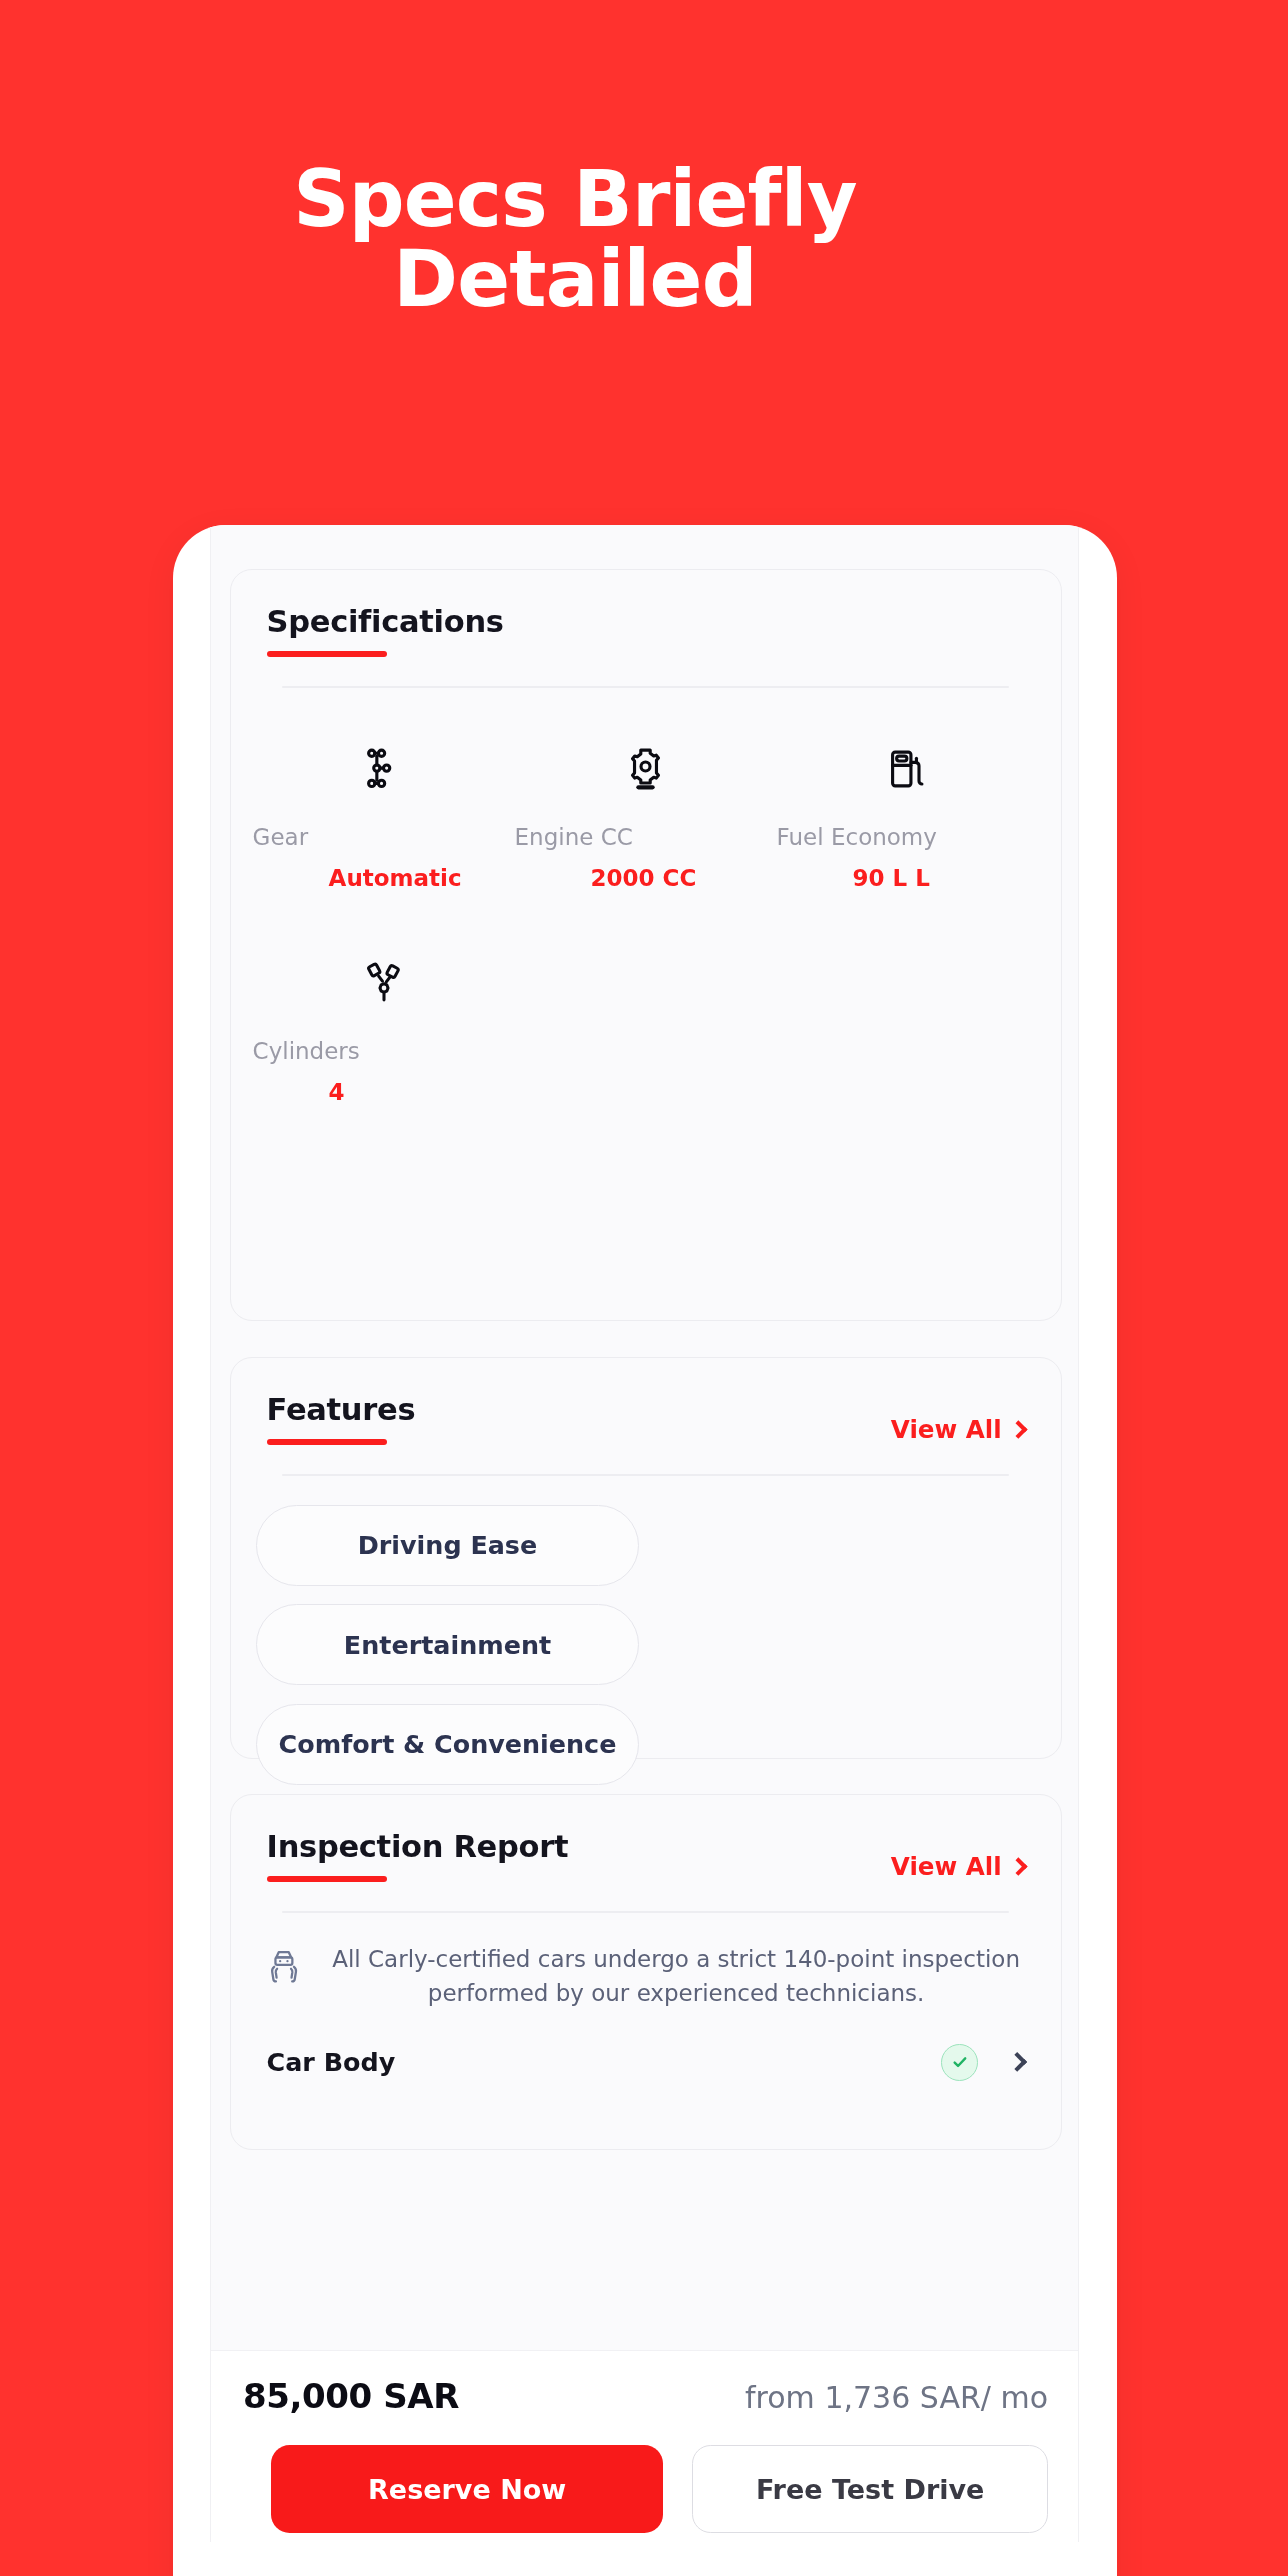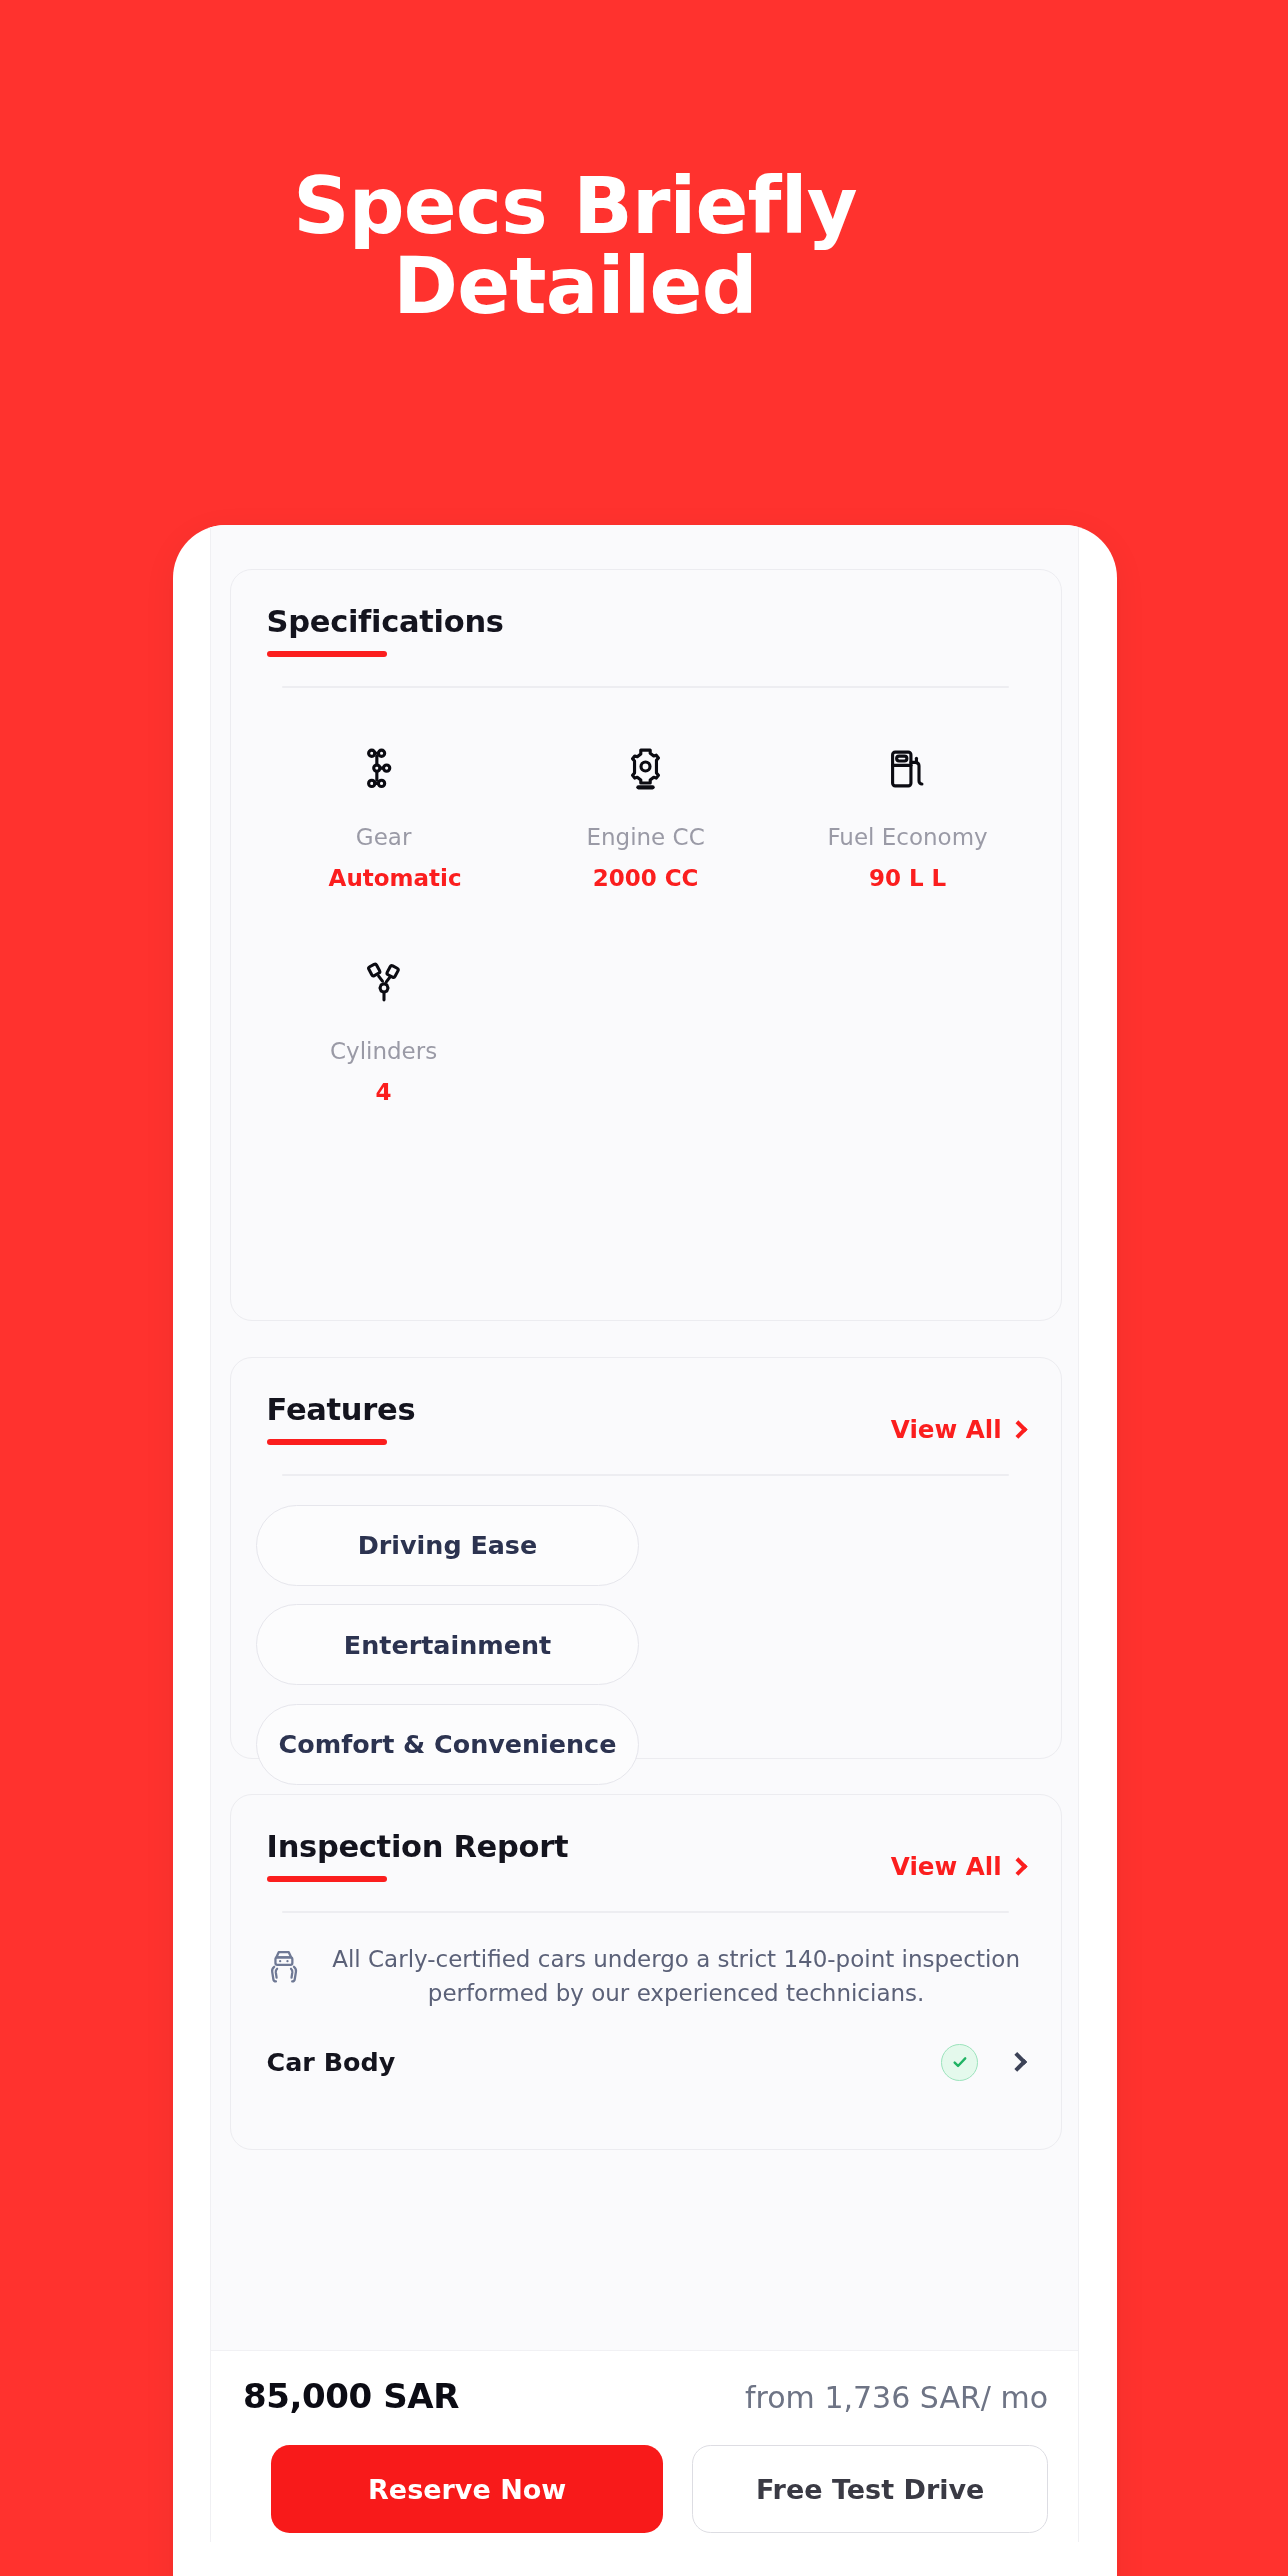--- a/index.html
+++ b/index.html
@@ -12,21 +12,21 @@
 
   body {
     background: #FF322E;
     font-family: "Liberation Sans", sans-serif;
     position: relative;
   }
 
   
   .hero {
     position: absolute;
-    top: 167px;
+    top: 160px;
     left: 0;
     width: 1150px;
     text-align: center;
   }
   .hero-title {
     color: #FFFFFF;
     font-size: 78px;
     line-height: 1.02;
     font-weight: 700;
     letter-spacing: -0.8px;
@@ -137,21 +137,20 @@
     height: 752px;
   }
 
   .spec-grid {
     display: flex;
     flex-wrap: wrap;
     padding: 36px 22px 0 22px;
   }
   .spec-cell {
     width: 33.3333%;
-    text-align: center;
     padding-top: 12px;
     padding-bottom: 44px;
   }
   .spec-icon {
     height: 66px;
     display: flex;
     align-items: center;
     justify-content: center;
   }
   .spec-label {

